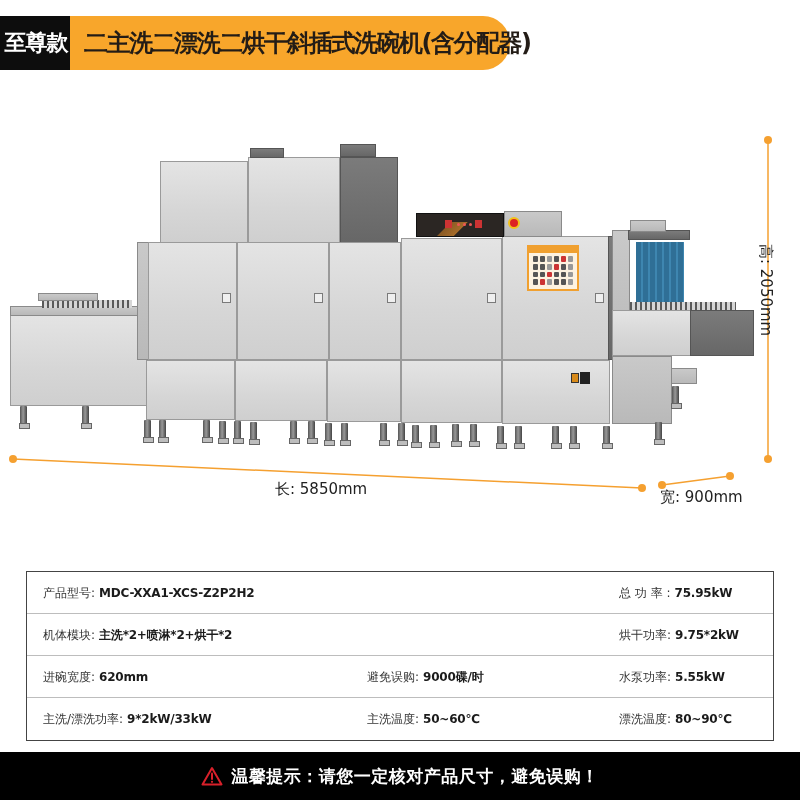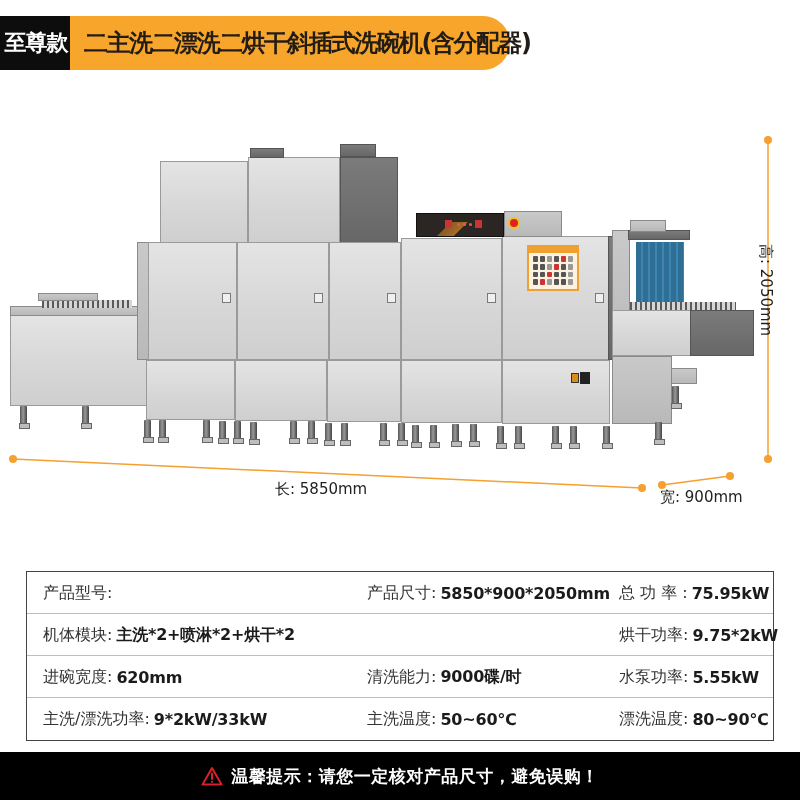--- a/index.html
+++ b/index.html
@@ -64,21 +64,21 @@
   .dim-wid { left: 660px; top: 488px; }
   .dim-hgt { left: 757px; top: 244px; transform-origin: left top; transform: rotate(90deg) translate(0, -18px); }
 
   
   .spec {
     position: absolute; left: 26px; top: 571px; width: 748px; height: 170px;
     border: 1.5px solid #444;
   }
   .spec-row { position: absolute; left: 0; right: 0; height: 42px; border-bottom: 1px solid #bdbdbd; }
   .spec-row:last-child { border-bottom: none; }
-  .cell { position: absolute; top: 0; height: 42px; display: flex; align-items: center; white-space: nowrap; font-size: 16px; justify-content: space-between; }
+  .cell { position: absolute; top: 0; height: 42px; display: flex; align-items: center; white-space: nowrap; font-size: 12px; justify-content: space-between; }
   .cell .k { color: #333; font-weight: normal; }
   .cell .v { color: #1b1b1b; font-weight: bold; margin-left: 4px; letter-spacing: -0.2px; }
   .c1 { left: 16px; }
   .c2 { left: 340px; }
   .c3 { left: 592px; }
 
   
   .footer {
     position: absolute; left: 0; top: 752px; width: 800px; height: 48px; background: #000;
     display: flex; align-items: center; justify-content: center; gap: 8px;
@@ -225,24 +225,21 @@
   </g>
 </svg>
 <div class="dim-label dim-len">长: 5850mm</div>
 <div class="dim-label dim-wid">宽: 900mm</div>
 <div class="dim-label dim-hgt">高: 2050mm</div>
 
 <div class="spec">
   <div class="spec-row" style="top:0;">
     <div class="cell c1">
         <span class="k">产品型号:</span>
-      </div>
-    <div class="cell c2">
-        <span class="k">产品尺寸:</span>
-        <span class="v">5850*900*2050mm</span>
+        <span class="v">MDC-XXA1-XCS-Z2P2H2</span>
       </div>
     <div class="cell c3">
         <span class="k">总 功 率 :</span>
         <span class="v">75.95kW</span>
       </div>
   </div>
   <div class="spec-row" style="top:42px;">
     <div class="cell c1">
         <span class="k">机体模块:</span>
         <span class="v">主洗*2+喷淋*2+烘干*2</span>
@@ -251,21 +248,21 @@
         <span class="k">烘干功率:</span>
         <span class="v">9.75*2kW</span>
       </div>
   </div>
   <div class="spec-row" style="top:84px;">
     <div class="cell c1">
         <span class="k">进碗宽度:</span>
         <span class="v">620mm</span>
       </div>
     <div class="cell c2">
-        <span class="k">清洗能力:</span>
+        <span class="k">避免误购:</span>
         <span class="v">9000碟/时</span>
       </div>
     <div class="cell c3">
         <span class="k">水泵功率:</span>
         <span class="v">5.55kW</span>
       </div>
   </div>
   <div class="spec-row" style="top:126px;">
     <div class="cell c1">
         <span class="k">主洗/漂洗功率:</span>

